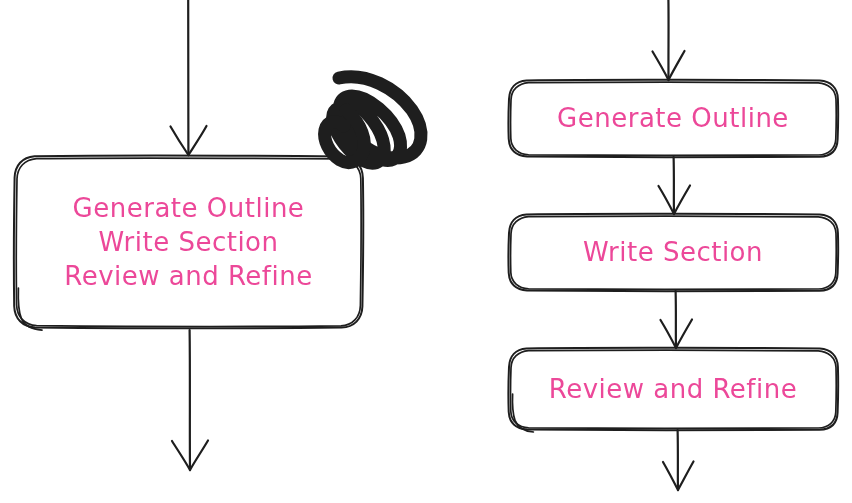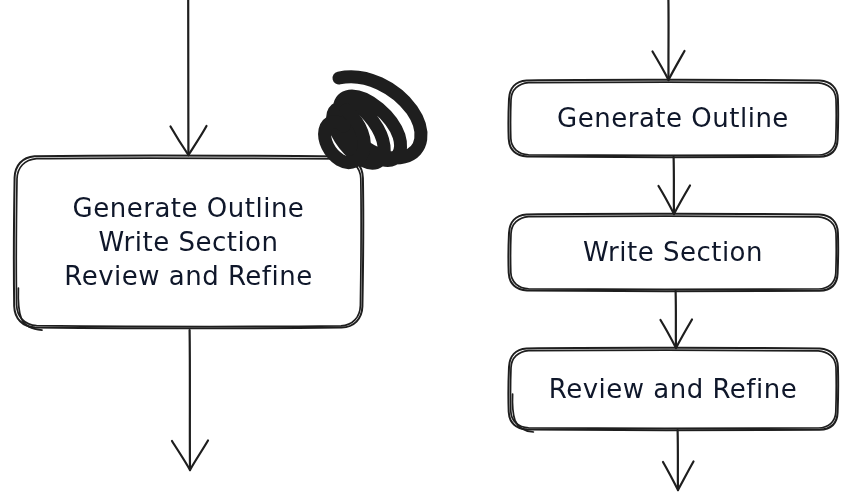--- a/index.html
+++ b/index.html
@@ -25,21 +25,21 @@
     top: 0;
     left: 0;
   }
   .node-label {
     position: absolute;
     display: flex;
     align-items: center;
     justify-content: center;
     flex-direction: column;
     text-align: center;
-    color: #0f172a;
+    color: #ec4899;
     font-family: "DejaVu Sans", "Liberation Sans", sans-serif;
     letter-spacing: 0.5px;
     pointer-events: none;
     white-space: pre;
   }
   .node-label .line {
     display: block;
     line-height: 1.32;
   }
   #left-node-label {

